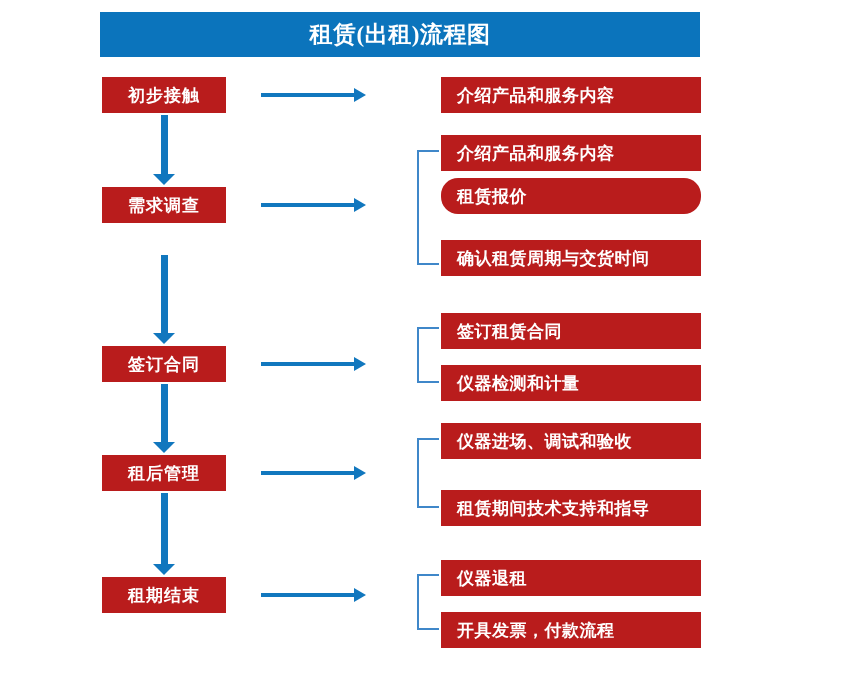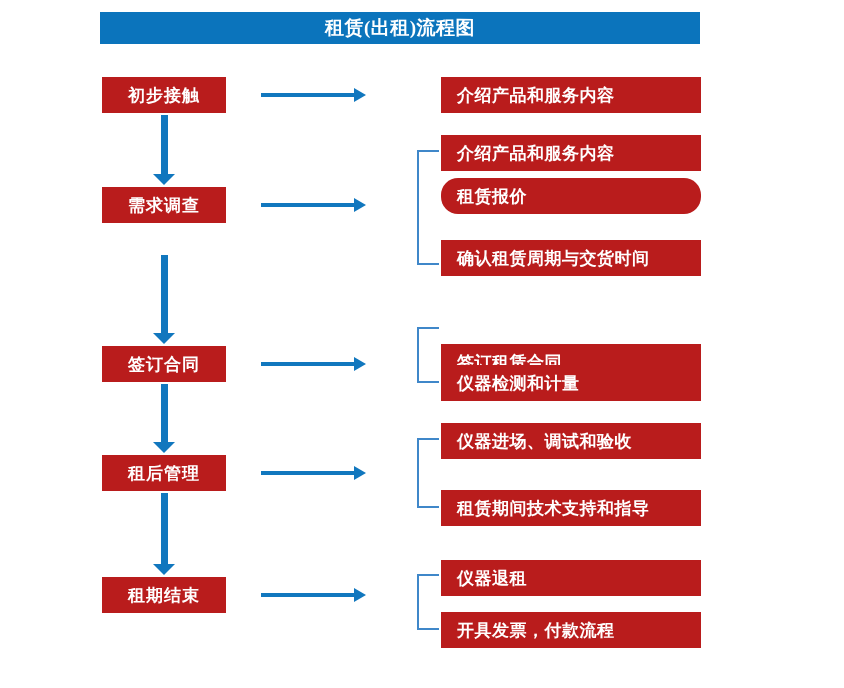--- a/index.html
+++ b/index.html
@@ -18,24 +18,24 @@
     width: 844px;
     height: 688px;
   }
 
   
   .title-bar {
     position: absolute;
     left: 100px;
     top: 12px;
     width: 600px;
-    height: 32px;
+    height: 45px;
     background: #0b74bc;
     color: #ffffff;
-    font-size: 19px;
+    font-size: 23px;
     font-weight: bold;
     display: flex;
     align-items: center;
     justify-content: center;
     letter-spacing: 0.5px;
   }
 
   
   .box {
     position: absolute;
@@ -171,20 +171,20 @@
 
   <div class="bracket" style="left:417px; top:150px; height:115px;"></div>
   <div class="bracket" style="left:417px; top:327px; height:56px;"></div>
   <div class="bracket" style="left:417px; top:438px; height:70px;"></div>
   <div class="bracket" style="left:417px; top:574px; height:56px;"></div>
 
   <div class="box box-detail" style="top:77px;">介绍产品和服务内容</div>
   <div class="box box-detail" style="top:135px;">介绍产品和服务内容</div>
   <div class="box box-detail" style="top:178px;border-radius:17px;">租赁报价</div>
   <div class="box box-detail" style="top:240px;">确认租赁周期与交货时间</div>
-  <div class="box box-detail" style="top:313px;margin-top:31px;">签订租赁合同</div>
+  <div class="box box-detail" style="top:313px;">签订租赁合同</div>
   <div class="box box-detail" style="top:365px;">仪器检测和计量</div>
   <div class="box box-detail" style="top:423px;">仪器进场、调试和验收</div>
   <div class="box box-detail" style="top:490px;">租赁期间技术支持和指导</div>
   <div class="box box-detail" style="top:560px;">仪器退租</div>
   <div class="box box-detail" style="top:612px;">开具发票，付款流程</div>
 
 </div>
 
 </body></html>

